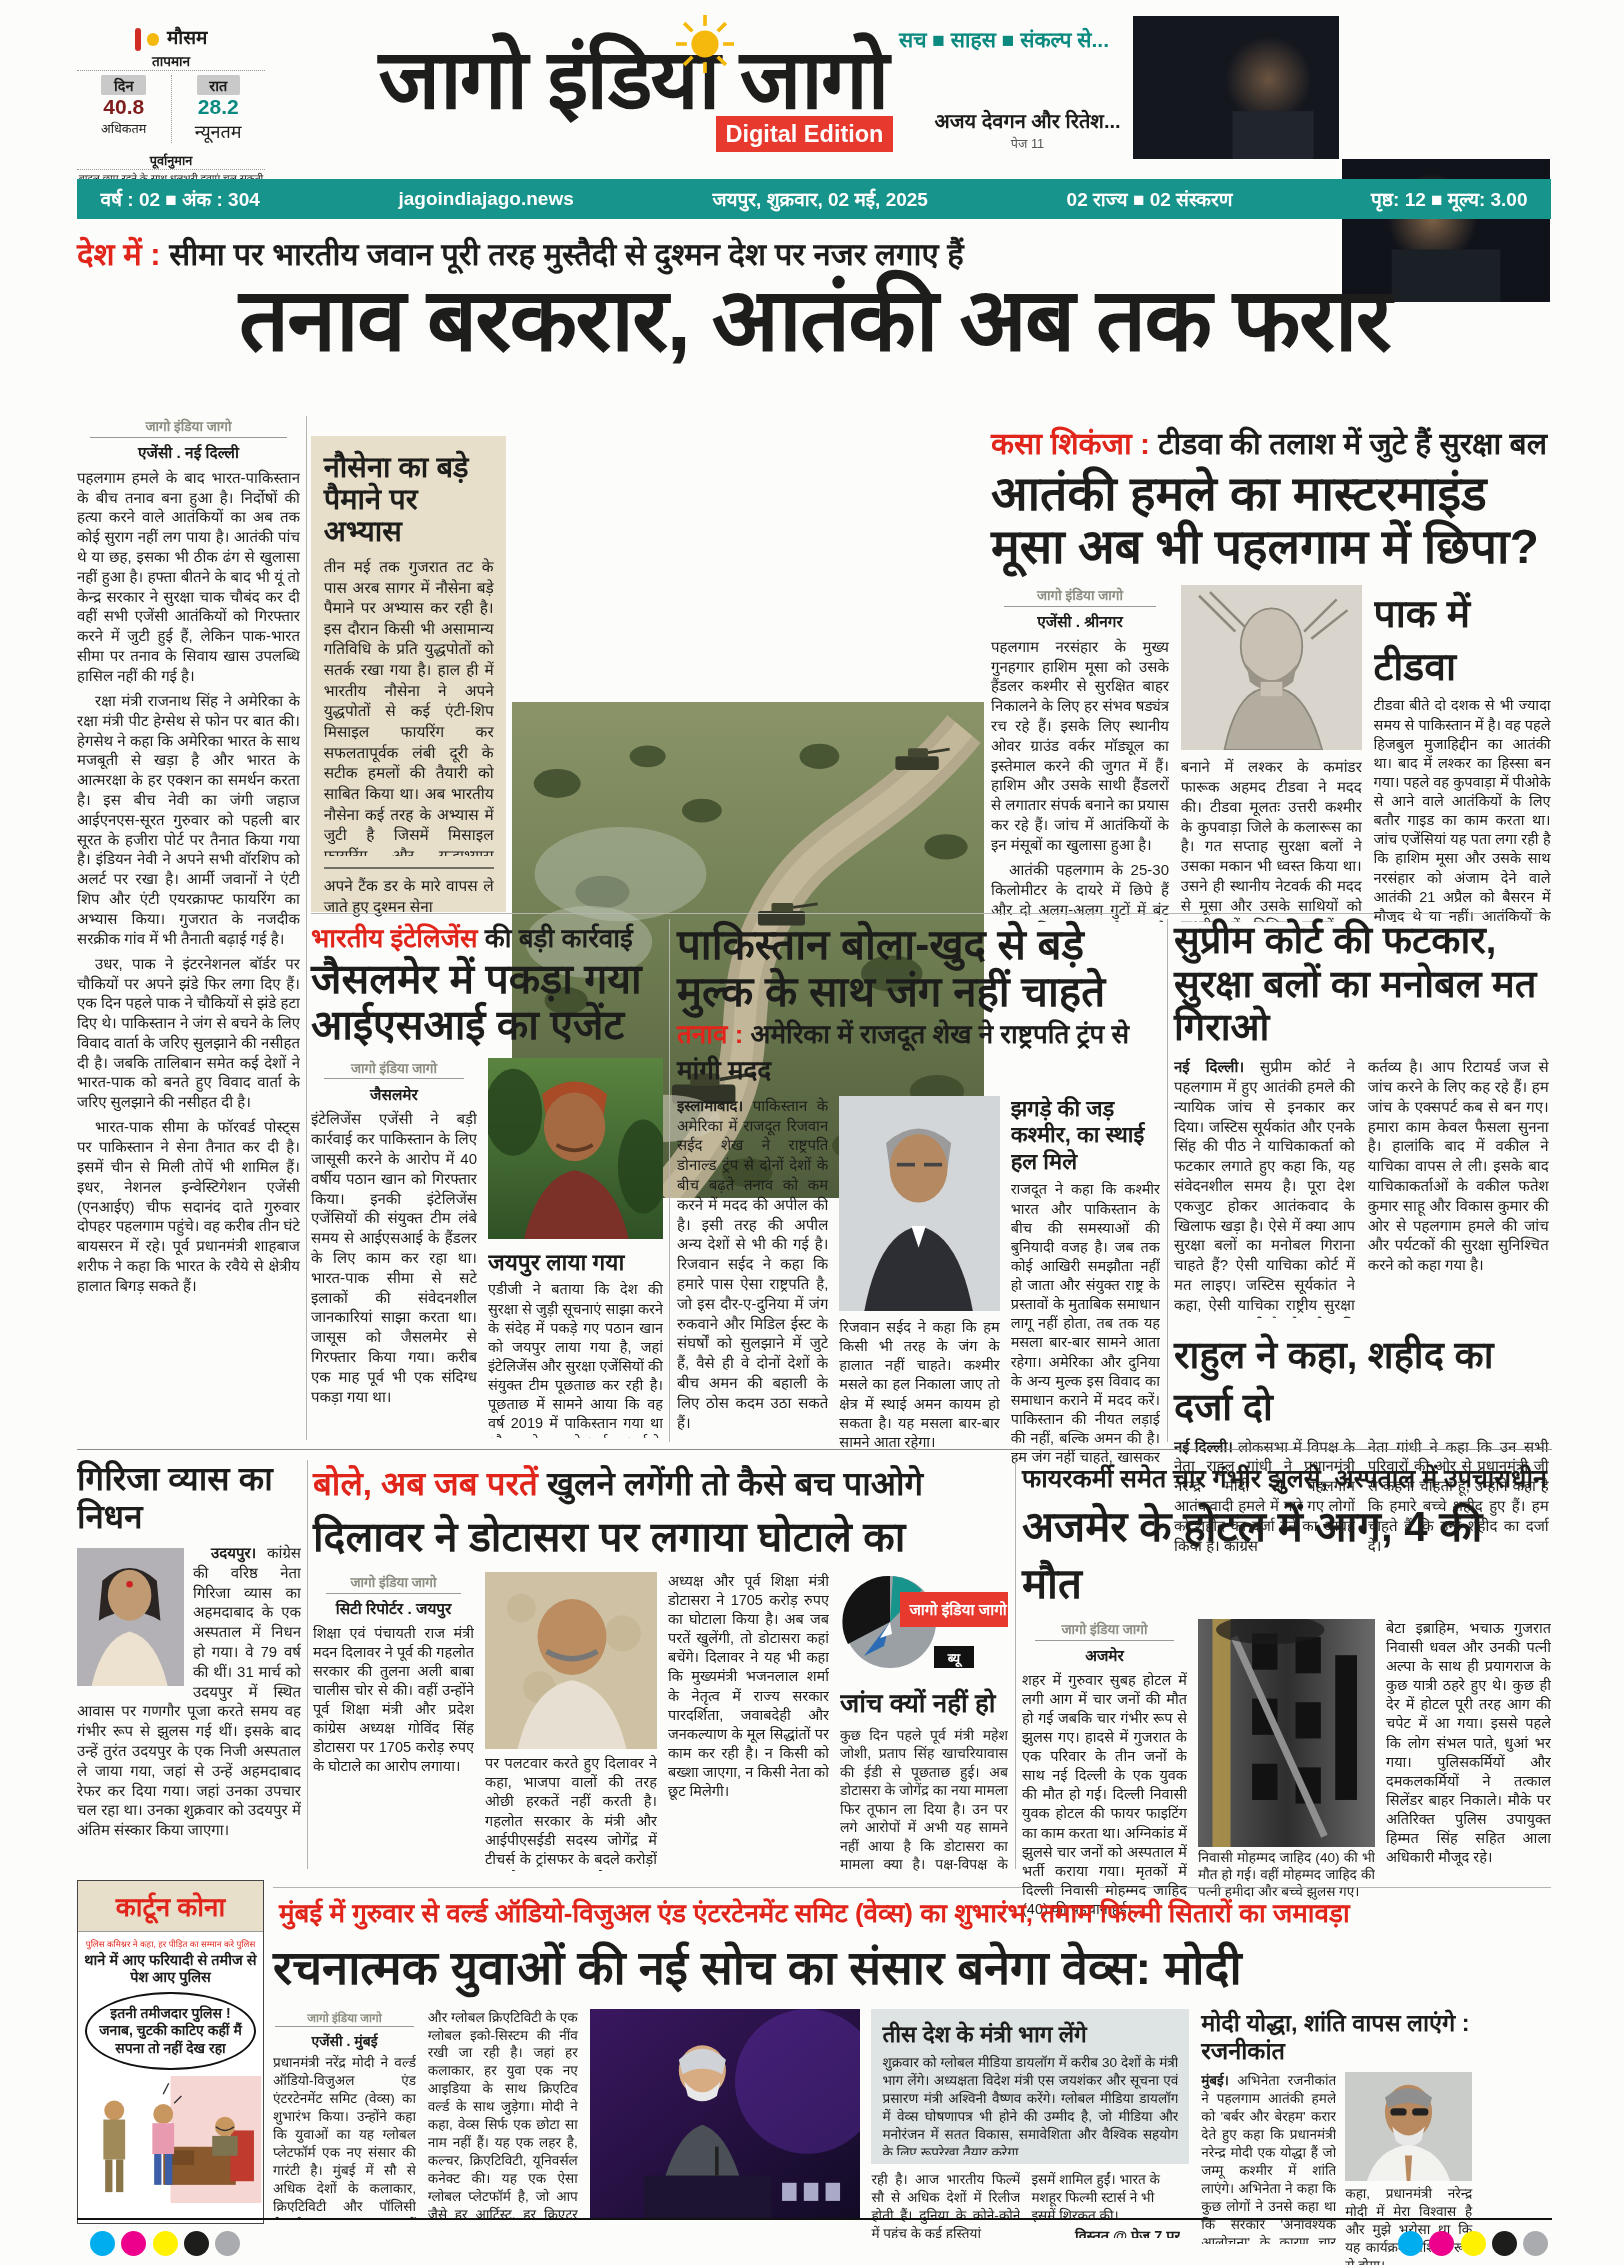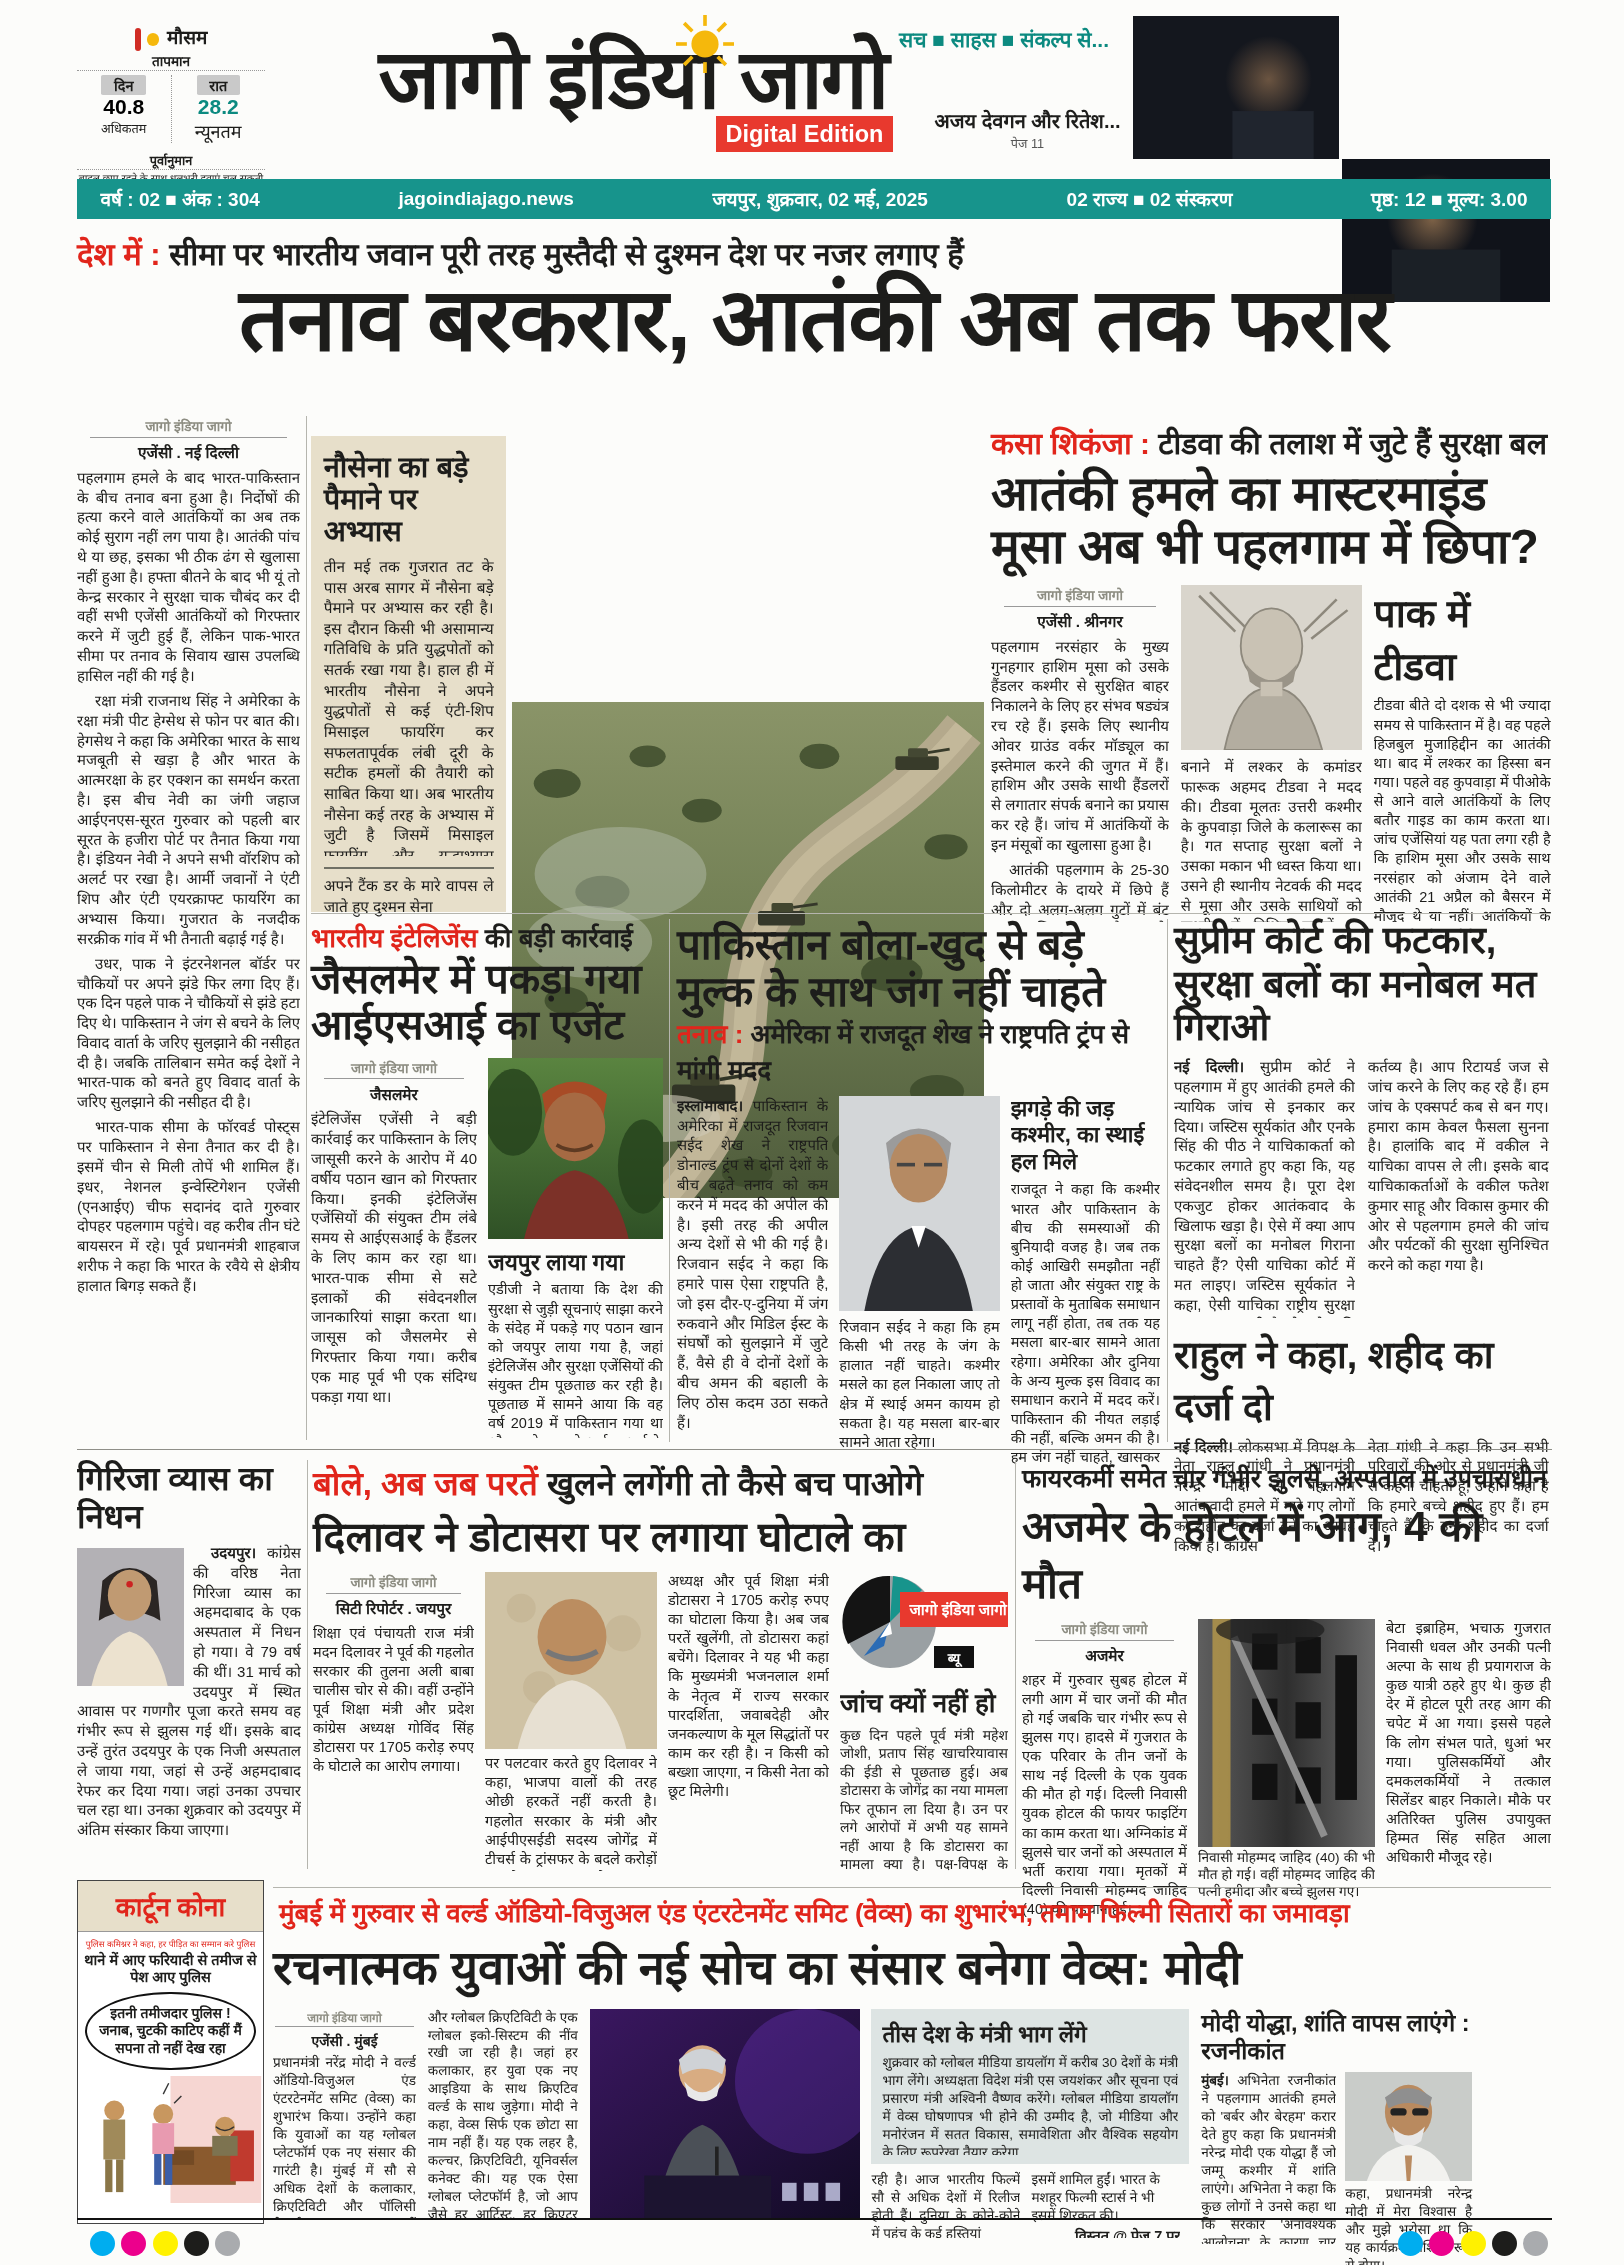--- a/index.html
+++ b/index.html
@@ -39,21 +39,21 @@
   <div class="abs" style="left:77px;top:23.5px;width:188px;height:152px;">
     <div style="text-align:center;position:relative;">
       <span style="display:inline-block;width:6.3px;height:23.5px;background:#d02c24;border-radius:3.6px;vertical-align:middle;margin-right:1.8px;"></span>
       <span style="display:inline-block;width:12.7px;height:12.7px;background:#f5b80c;border-radius:50%;vertical-align:middle;margin-right:3.6px;"></span>
       <b style="font-size:19px;">मौसम</b>
     </div>
     <div style="text-align:center;font-weight:bold;font-size:13.6px;border-bottom:0.9px dotted #999;">तापमान</div>
     <div style="display:flex;margin-top:3.6px;">
       <div style="flex:1;text-align:center;border-right:0.9px dotted #999;">
         <span class="chip">दिन</span>
-        <div style="color:#000000;font-weight:bold;font-size:21px;">40.8</div>
+        <div style="color:#7f1d1d;font-weight:bold;font-size:21px;">40.8</div>
         <div style="font-size:12.7px;">अधिकतम</div>
       </div>
       <div style="flex:1;text-align:center;">
         <span class="chip">रात</span>
         <div style="color:#0c8a80;font-weight:bold;font-size:21px;">28.2</div>
         <div style="font-size:18px;">न्यूनतम</div>
       </div>
     </div>
     <div style="text-align:center;font-weight:bold;font-size:12.7px;border-bottom:0.9px dotted #999;margin-top:8px;">पूर्वानुमान</div>
     <div style="font-size:10.4px;text-align:center;line-height:1.25;margin-top:1.8px;">बादल छाए रहने के साथ धूलभरी हवाएं चल सकती है, तापमान में मामूली गिरावट हो सकती है</div>

